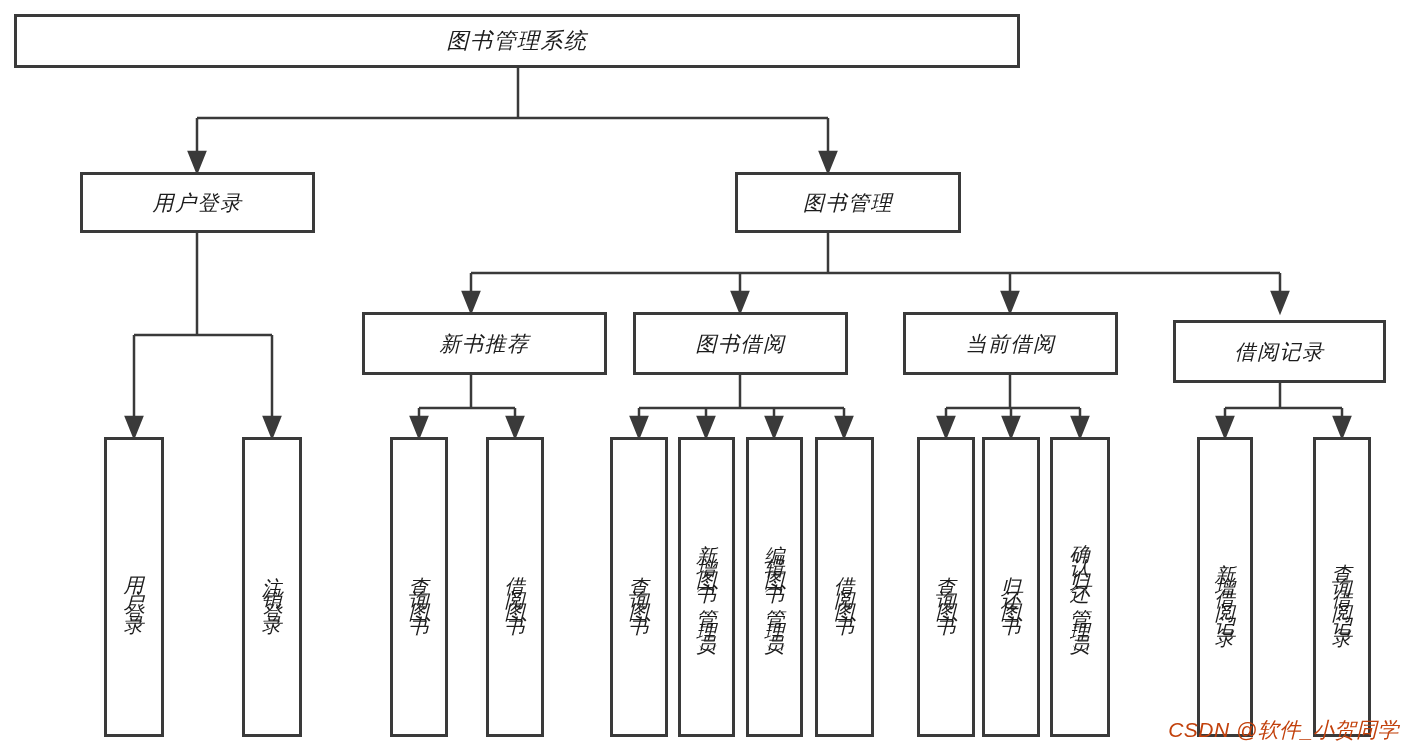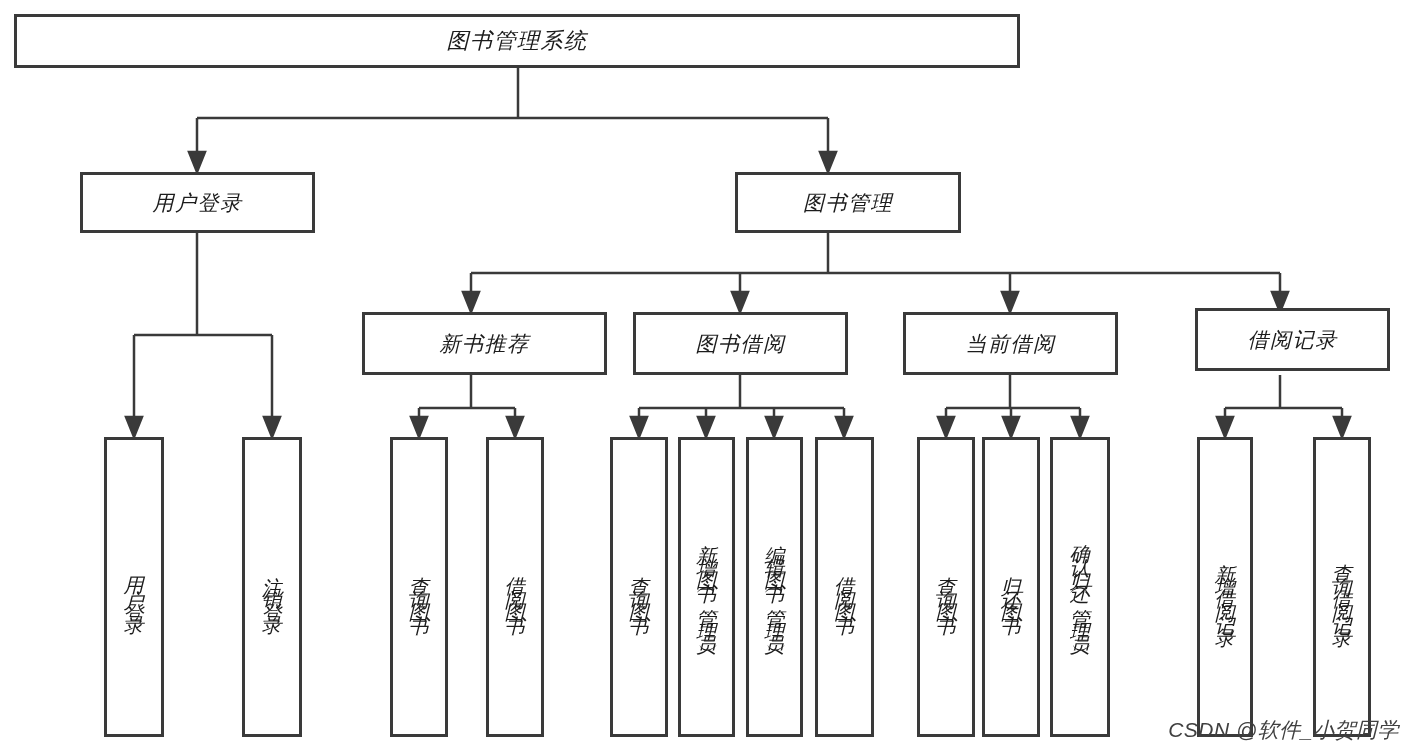--- a/index.html
+++ b/index.html
@@ -48,21 +48,21 @@
     text-orientation: mixed;
     letter-spacing: 13px;
     line-height: 1;
   }
   .watermark {
     position: absolute;
     right: 6px;
     bottom: 3px;
     z-index: 3;
     font-size: 21px;
-    color: #404040;
+    color: #c2410c;
     letter-spacing: 0.5px;
     white-space: nowrap;
   }
 </style>
 </head>
 <body>
 
 <div class="stage">
 
   <svg class="connectors" width="1405" height="747" viewBox="0 0 1405 747">
@@ -143,21 +143,21 @@
 
   <div class="node h-node" style="left:362px; top:312px; width:245px; height:63px;">
     <span>新书推荐</span>
   </div>
   <div class="node h-node" style="left:633px; top:312px; width:215px; height:63px;text-align:center;">
     <span>图书借阅</span>
   </div>
   <div class="node h-node" style="left:903px; top:312px; width:215px; height:63px;">
     <span>当前借阅</span>
   </div>
-  <div class="node h-node" style="left:1173px; top:308px; width:195px; height:63px;margin-left:22px;">
+  <div class="node h-node" style="left:1173px; top:320px; width:213px; height:63px;">
     <span>借阅记录</span>
   </div>
 
   <div class="node v-node" style="left:104px; top:437px; width:60px; height:300px;">
     <span class="v-label">用户登录</span>
   </div>
   <div class="node v-node" style="left:242px; top:437px; width:60px; height:300px;">
     <span class="v-label">注销登录</span>
   </div>
 

